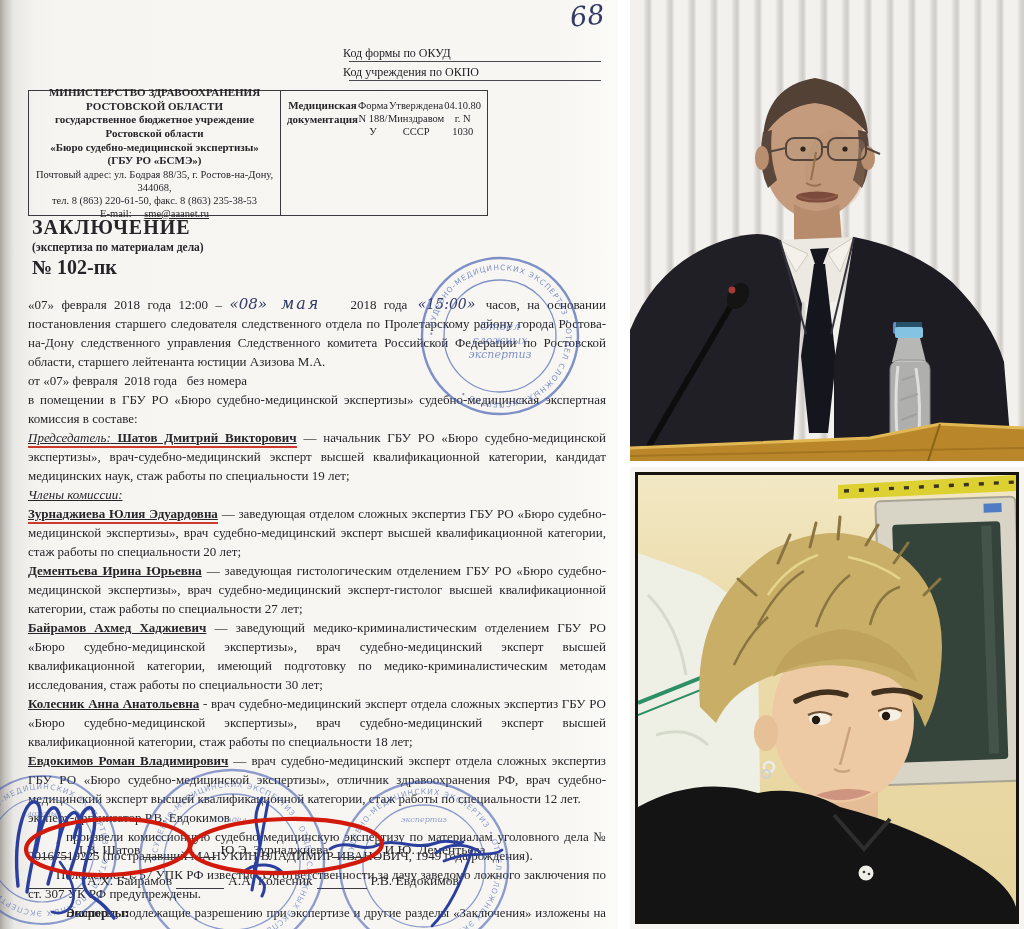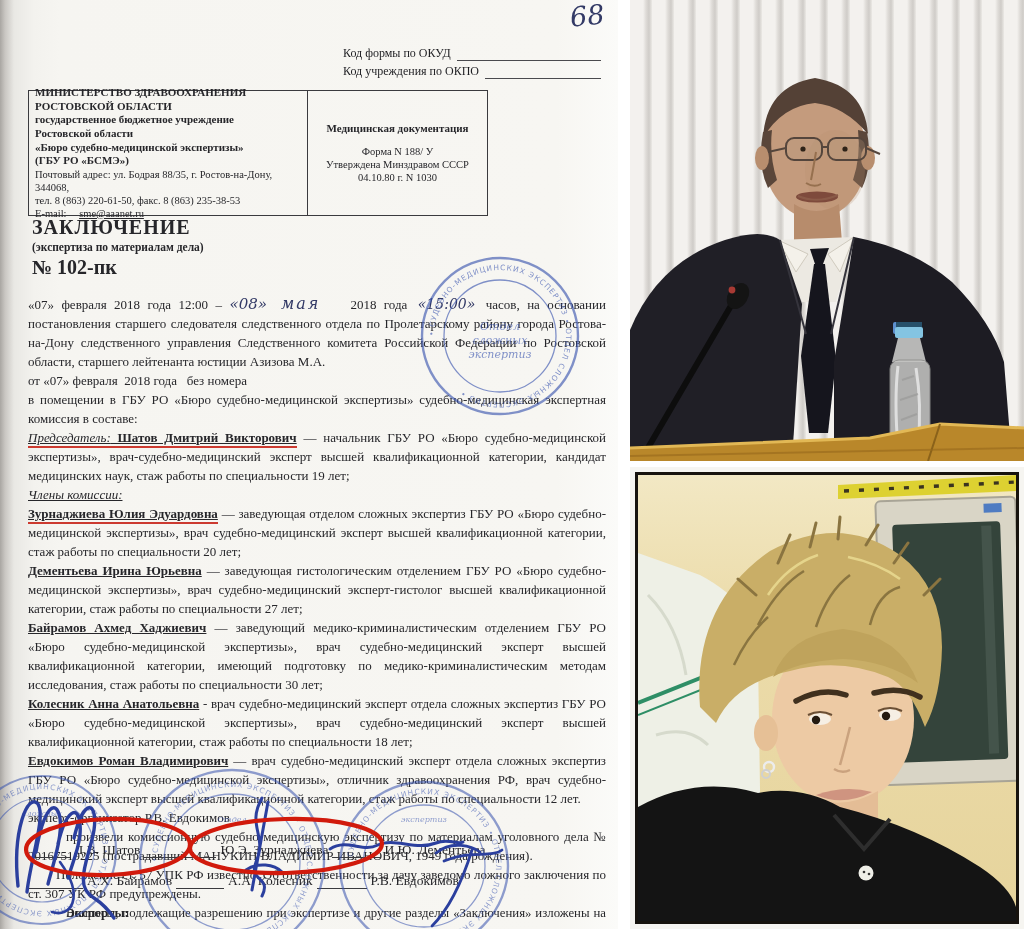--- a/index.html
+++ b/index.html
@@ -6,28 +6,28 @@
   #canvas{position:relative;width:1024px;height:929px;background:#ffffff;overflow:hidden;
           font-family:"Liberation Serif","DejaVu Serif",serif;color:#26262a;}
 
   
   .document{position:absolute;left:0;top:0;width:618px;height:929px;
     background:linear-gradient(90deg,#a9a6a2 0,#c9c6c2 5px,#e9e8e4 14px,#f3f2ee 34px,#f6f5f1 60px,#f7f6f2 90%,#fbfbf9 100%);}
   .hw{font-family:"DejaVu Serif",serif;font-style:italic;color:#333a66;}
   .pgnum{position:absolute;left:570px;top:0px;font-size:27px;transform:rotate(-6deg);}
 
   .okud{position:absolute;left:343px;top:46px;width:258px;font-size:12px;color:#1e1e22;}
-  .code-line{display:flex;align-items:flex-end;margin-bottom:3px;}
+  .code-line{display:flex;margin-bottom:3px;flex-direction:column;}
   .code-blank{flex:1;border-bottom:1px solid #4a4a4e;margin-left:6px;height:13px;}
 
   .letterhead{position:absolute;left:28px;top:90px;width:458px;height:124px;
     border:1.6px solid #3a3a3e;display:flex;}
-  .lh-left{width:266px;border-right:1.4px solid #3a3a3e;padding:4px 6px;text-align:left;
+  .lh-left{width:266px;border-right:1.4px solid #3a3a3e;padding:4px 6px;text-align:center;
     display:flex;flex-direction:column;justify-content:center;}
-  .lh-right{flex:1;padding:8px 6px;text-align:center;display:flex;flex-direction:column;justify-content:center;}
+  .lh-right{flex:1;padding:8px 6px;text-align:center;display:flex;justify-content:center;}
   .lh-b{font-weight:bold;font-size:11px;line-height:13.6px;}
   .lh-r{font-size:10.5px;line-height:13px;}
   .lh-gap{height:9px;}
   .u{text-decoration:underline;margin-left:10px;}
 
   .title-block{position:absolute;left:32px;top:216px;width:578px;text-align:left;}
   .t-main{font-weight:bold;font-size:20px;letter-spacing:1px;}
   .t-sub{font-weight:bold;font-size:11.5px;margin-top:2px;}
   .t-num{font-weight:bold;font-size:20px;margin-top:3px;}
 

